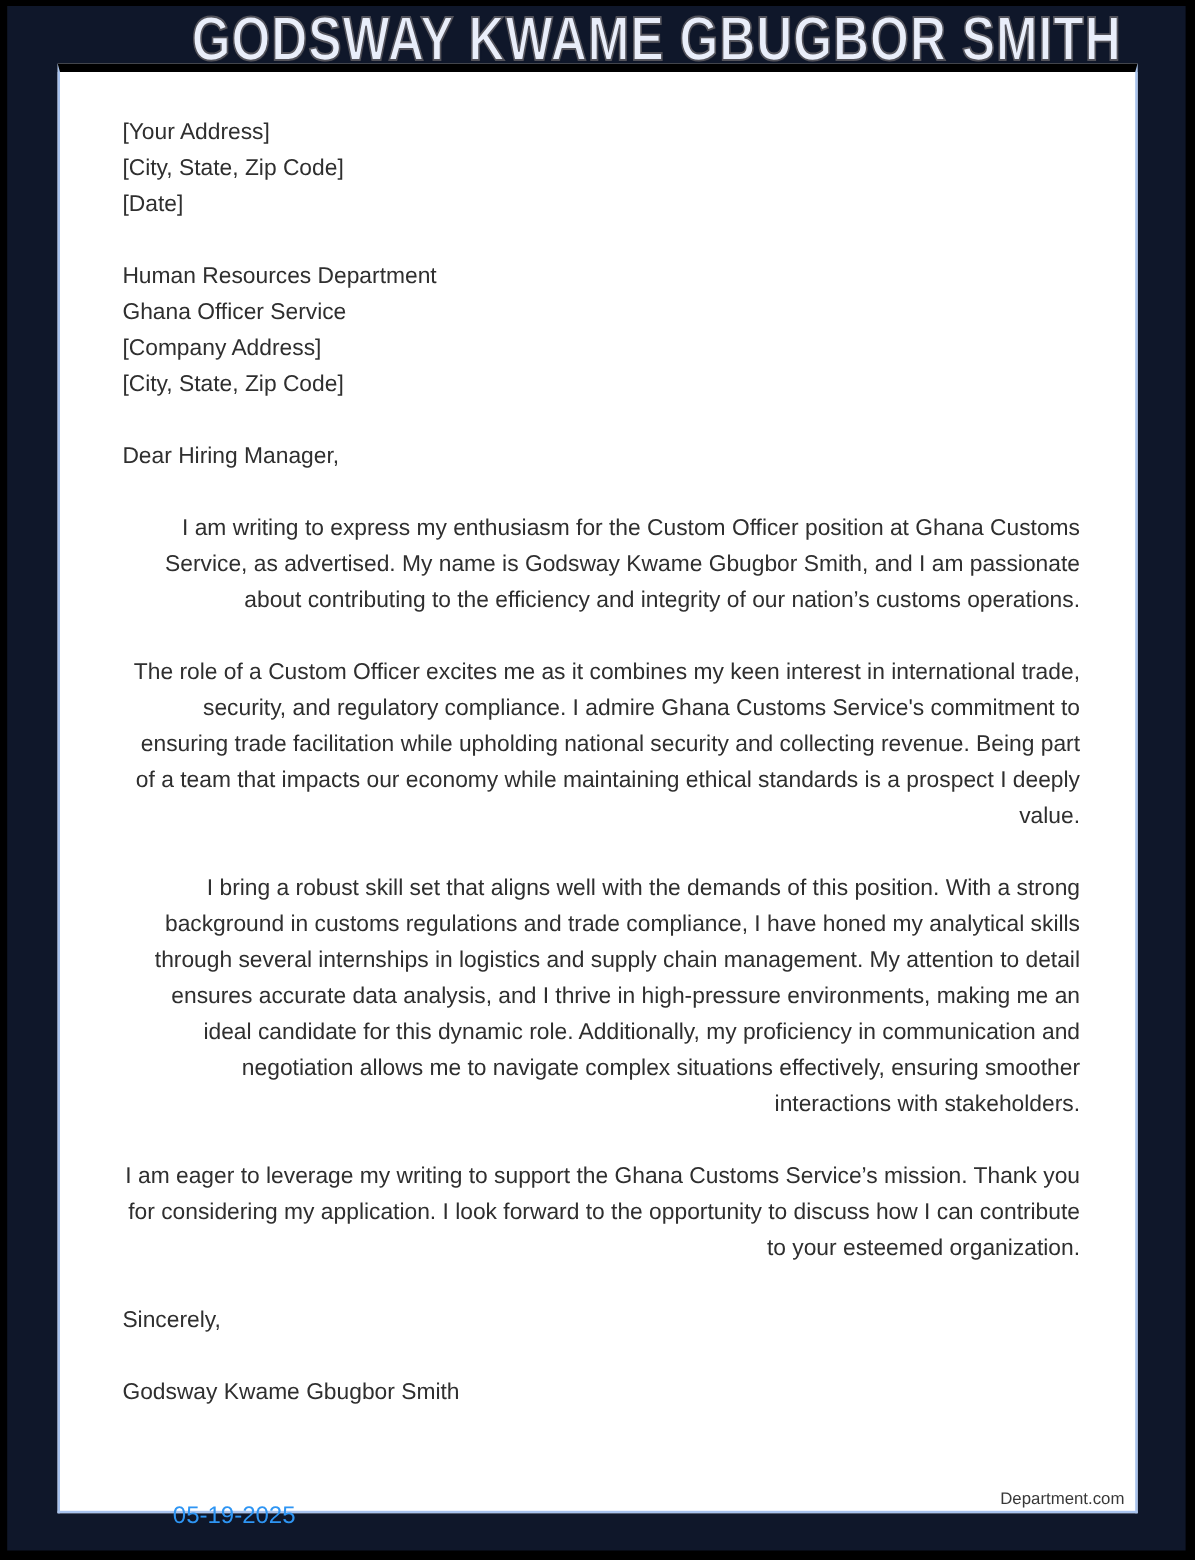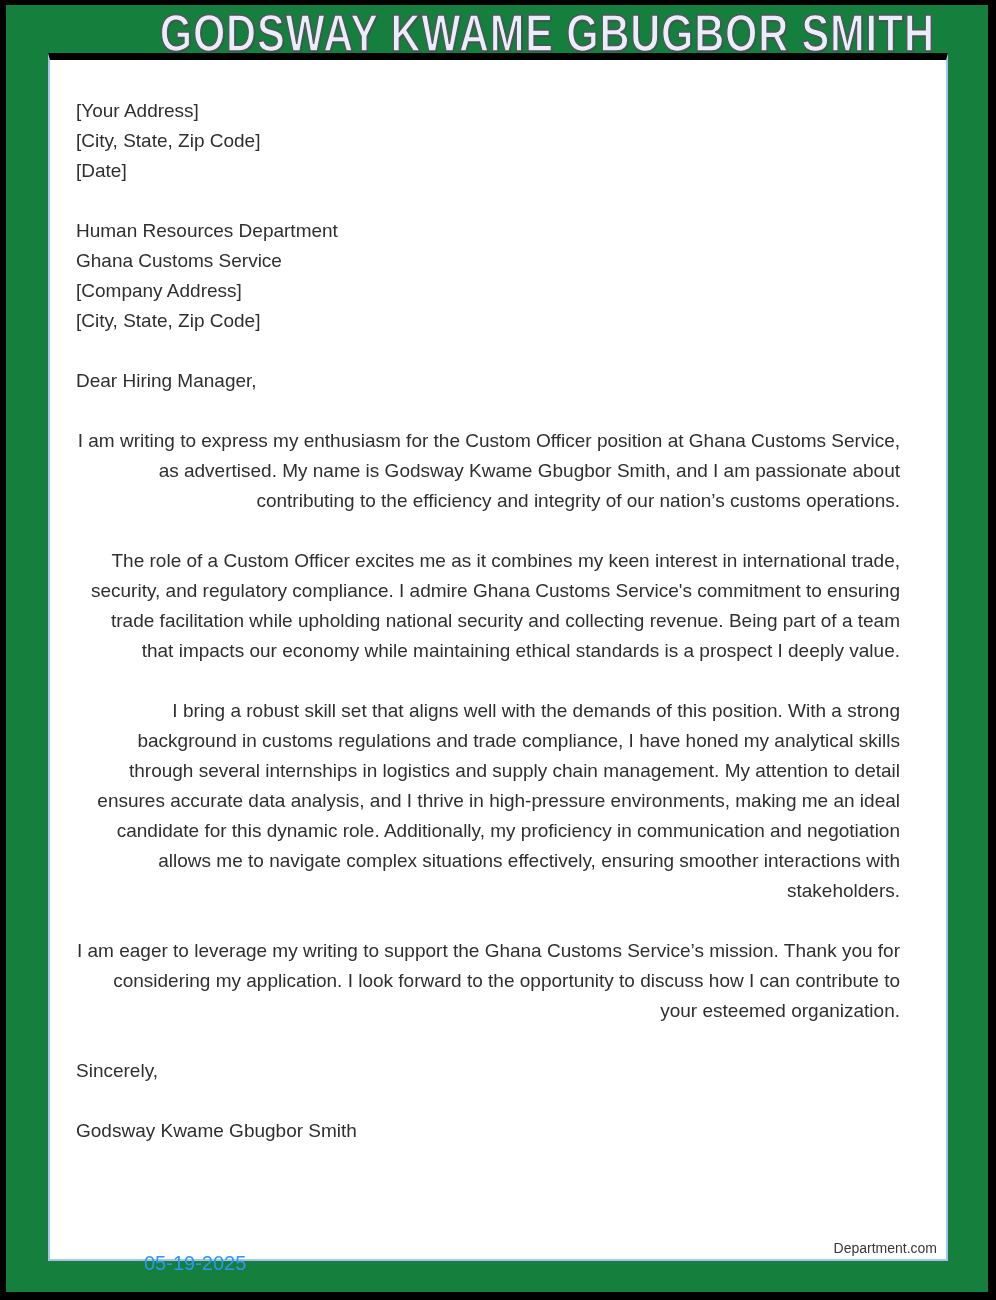--- a/index.html
+++ b/index.html
@@ -6,21 +6,21 @@
   html, body { background: #ffffff; }
   body { font-family: "Liberation Sans", sans-serif; }
 
   .frame {
     position: relative;
     width: 996px;
     height: 1300px;
     border-style: solid;
     border-color: #000000;
     border-width: 5px 8px 8px 6px;
-    background: #15803d;
+    background: #0f172a;
     overflow: hidden;
   }
 
   .big-name {
     position: absolute;
     top: 4px;
     right: 53px;
     white-space: nowrap;
     font-size: 52px;
     line-height: 48px;
@@ -38,21 +38,21 @@
     left: 42px;
     top: 48px;
     width: 900px;
     height: 1208px;
     background: #ffffff;
     border: 2px solid #a8c3ee;
     border-top: 7px solid #000000;
   }
 
   .content {
-    padding: 36px 46px 0 26px;
+    padding: 36px 46px 0 52px;
     color: #2f2f2f;
     font-size: 19px;
     line-height: 30px;
   }
 
   .block { margin-bottom: 30px; }
   .para  { margin-bottom: 30px; text-align: right; }
 
   .watermark {
     position: absolute;
@@ -84,21 +84,21 @@
     <div class="content">
 
       <div class="block">
           <div>[Your Address]</div>
           <div>[City, State, Zip Code]</div>
           <div>[Date]</div>
         </div>
 
       <div class="block">
           <div>Human Resources Department</div>
-          <div>Ghana Customs Service</div>
+          <div>Ghana Officer Service</div>
           <div>[Company Address]</div>
           <div>[City, State, Zip Code]</div>
         </div>
 
       <div class="block">Dear Hiring Manager,</div>
 
       <div>
           <div class="para">I am writing to express my enthusiasm for the Custom Officer position at Ghana Customs Service, as advertised. My name is Godsway Kwame Gbugbor Smith, and I am passionate about contributing to the efficiency and integrity of our nation’s customs operations.</div>
           <div class="para">The role of a Custom Officer excites me as it combines my keen interest in international trade, security, and regulatory compliance. I admire Ghana Customs Service's commitment to ensuring trade facilitation while upholding national security and collecting revenue. Being part of a team that impacts our economy while maintaining ethical standards is a prospect I deeply value.</div>
           <div class="para">I bring a robust skill set that aligns well with the demands of this position. With a strong background in customs regulations and trade compliance, I have honed my analytical skills through several internships in logistics and supply chain management. My attention to detail ensures accurate data analysis, and I thrive in high-pressure environments, making me an ideal candidate for this dynamic role. Additionally, my proficiency in communication and negotiation allows me to navigate complex situations effectively, ensuring smoother interactions with stakeholders.</div>

